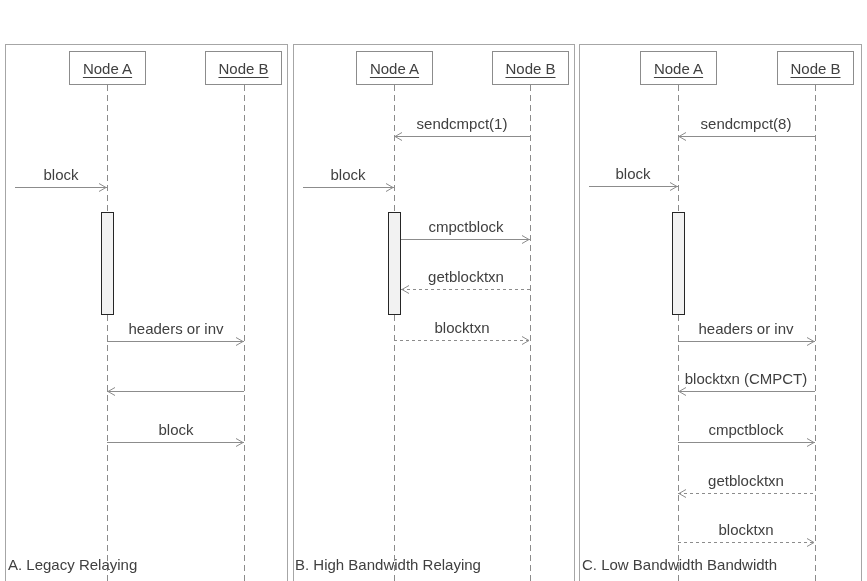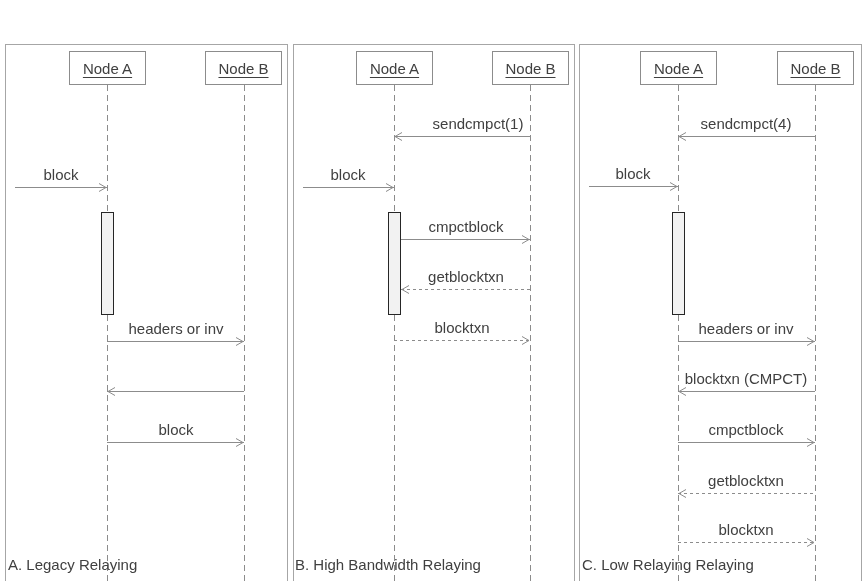--- a/index.html
+++ b/index.html
@@ -88,21 +88,21 @@
     <div class="lifeline" style="left:100px;top:40px;height:498px"></div>
     <div class="lifeline" style="left:236px;top:40px;height:498px"></div>
 
     <div class="node" style="left:62px;top:6px">
       <span class="nlabel">Node A</span>
     </div>
     <div class="node" style="left:198px;top:6px">
       <span class="nlabel">Node B</span>
     </div>
 
-    <div class="msg-label" style="left:114px;top:69px;width:140px">sendcmpct(1)</div>
+    <div class="msg-label" style="left:98px;top:69px;width:140px">sendcmpct(1)</div>
     <div class="arrow" style="left:100px;top:91px;width:136px">
       <span class="head left">
           <svg width="12" height="11" viewBox="0 0 12 11">
             <polyline points="9,1.5 2,5.5 9,9.5" fill="none" stroke="#8c8c8c" stroke-width="1"></polyline>
           </svg>
         </span>
     </div>
 
     <div class="msg-label" style="left:-6px;top:120px;width:120px">block</div>
     <div class="arrow" style="left:9px;top:142px;width:91px">
@@ -147,21 +147,21 @@
     <div class="lifeline" style="left:98px;top:40px;height:498px"></div>
     <div class="lifeline" style="left:235px;top:40px;height:498px"></div>
 
     <div class="node" style="left:60px;top:6px">
       <span class="nlabel">Node A</span>
     </div>
     <div class="node" style="left:197px;top:6px">
       <span class="nlabel">Node B</span>
     </div>
 
-    <div class="msg-label" style="left:96px;top:69px;width:140px">sendcmpct(4)</div>
+    <div class="msg-label" style="left:96px;top:69px;width:140px">sendcmpct(8)</div>
     <div class="arrow" style="left:98px;top:91px;width:137px">
       <span class="head left">
           <svg width="12" height="11" viewBox="0 0 12 11">
             <polyline points="9,1.5 2,5.5 9,9.5" fill="none" stroke="#8c8c8c" stroke-width="1"></polyline>
           </svg>
         </span>
     </div>
 
     <div class="msg-label" style="left:-7px;top:119px;width:120px">block</div>
     <div class="arrow" style="left:9px;top:141px;width:89px">
@@ -215,15 +215,15 @@
       <span class="head right">
           <svg width="12" height="11" viewBox="0 0 12 11">
             <polyline points="3,1.5 10,5.5 3,9.5" fill="none" stroke="#8c8c8c" stroke-width="1"></polyline>
           </svg>
         </span>
     </div>
   </div>
 
   <div class="caption" style="left:295px;top:556px">B. High Bandwidth Relaying</div>
   <div class="caption" style="left:8px;top:556px">A. Legacy Relaying</div>
-  <div class="caption" style="left:582px;top:556px">C. Low Relaying Relaying</div>
+  <div class="caption" style="left:582px;top:556px">C. Low Bandwidth Bandwidth</div>
 
 </div>
 
 </body></html>

